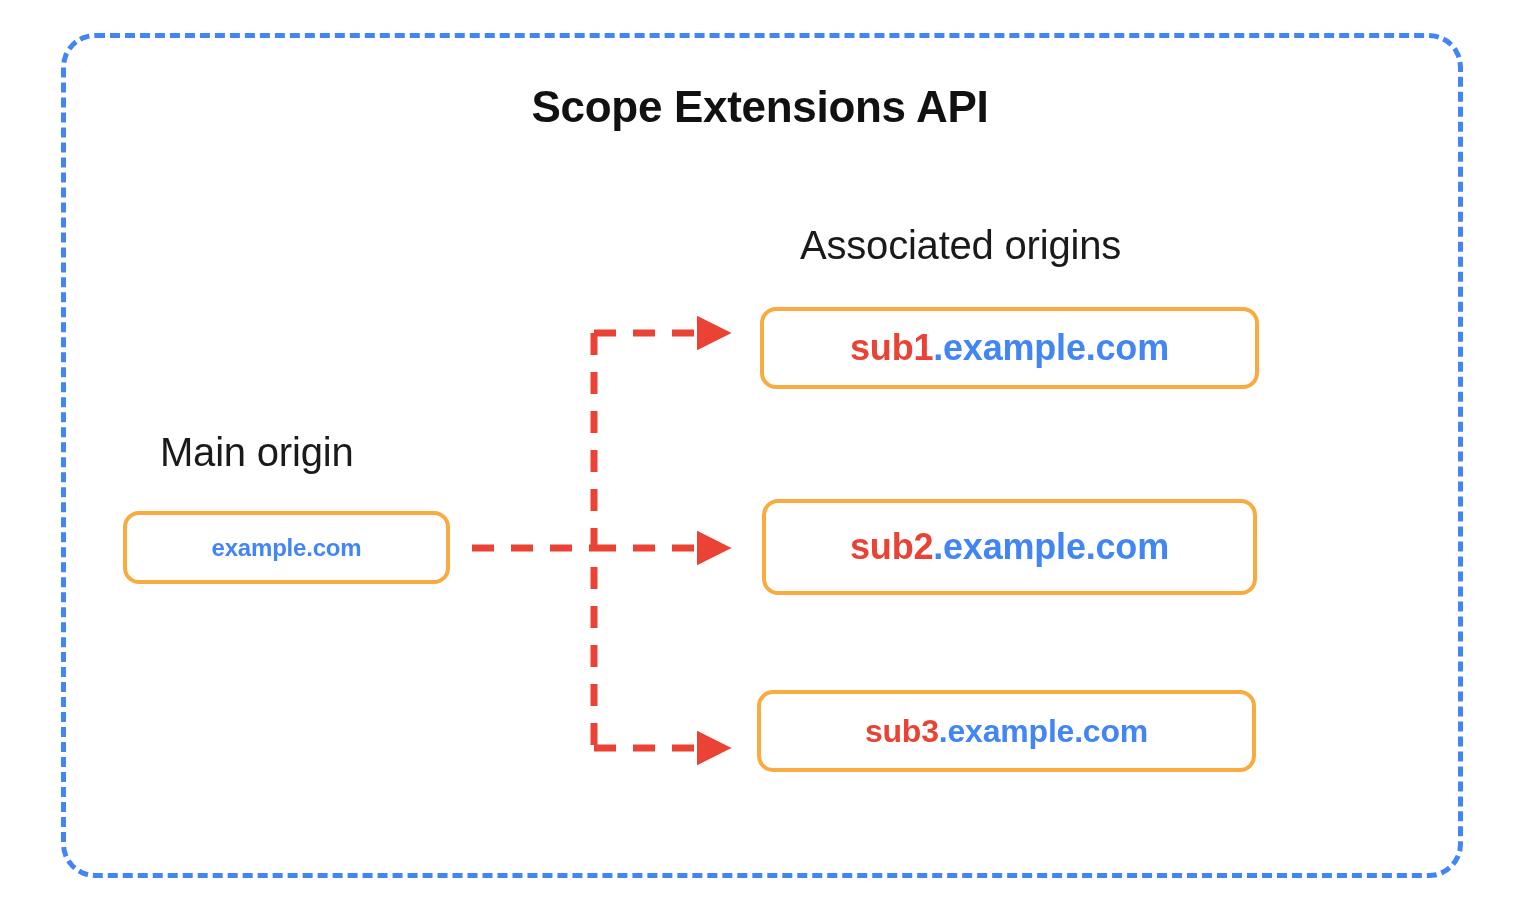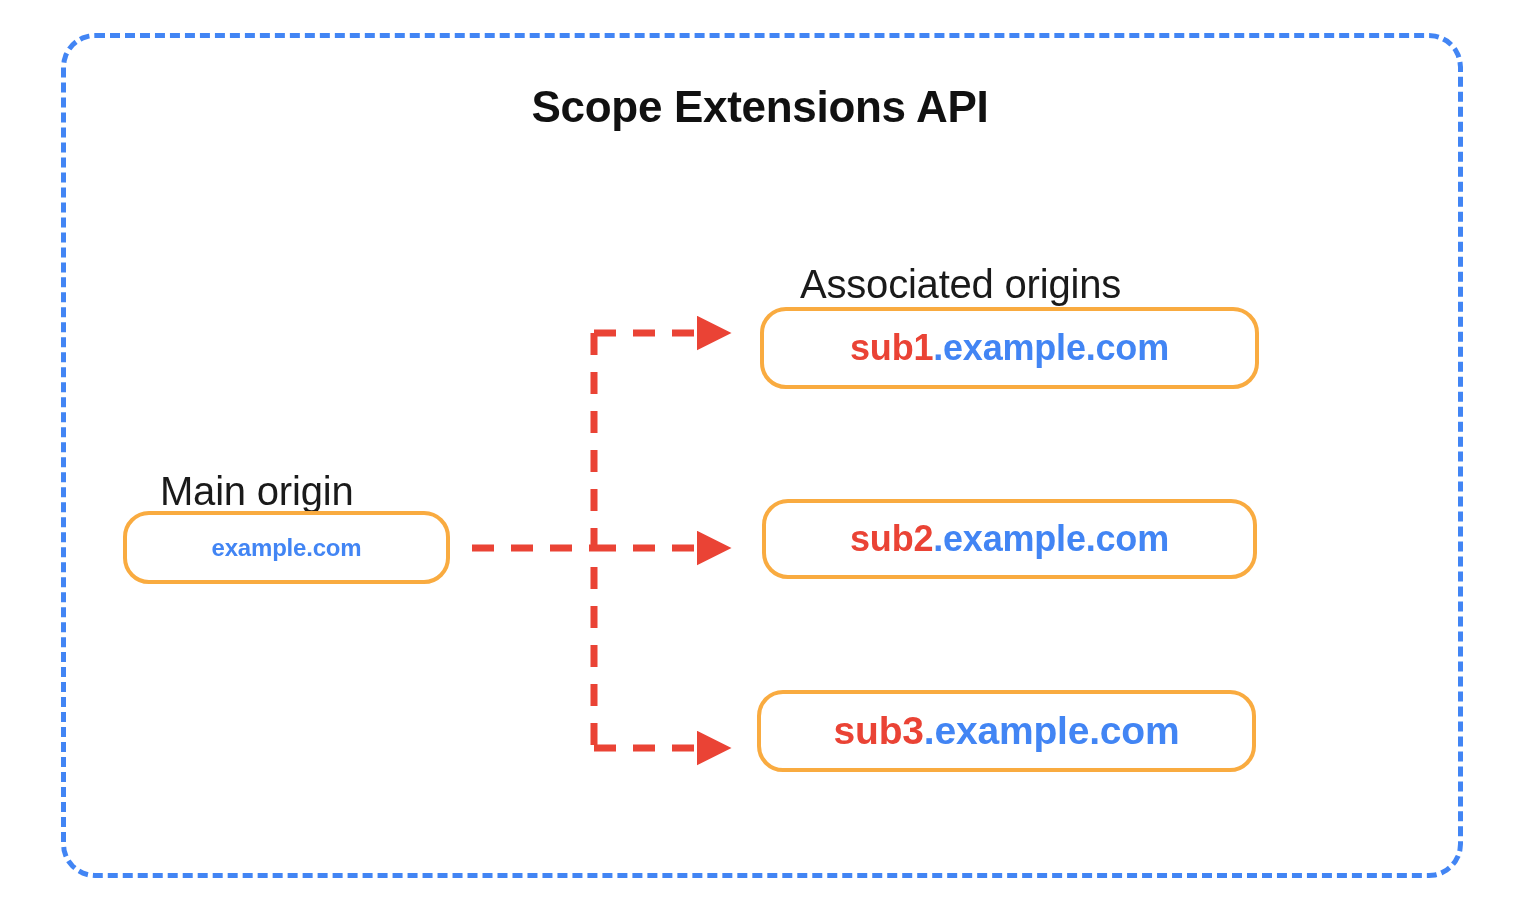--- a/index.html
+++ b/index.html
@@ -46,37 +46,36 @@
   }
 
   
   .section-label {
     position: absolute;
     font-size: 40px;
     font-weight: 400;
     color: #1a1a1a;
     white-space: nowrap;
     letter-spacing: -0.2px;
-    margin-top: 39px;
   }
   .label-main-origin {
     left: 160px;
     top: 430px;
   }
   .label-associated {
     left: 800px;
     top: 223px;
   }
 
   
   .origin-box {
     position: absolute;
     box-sizing: border-box;
     border: 4px solid #F9AB40;
-    border-radius: 26px;
+    border-radius: 16px;
     background: #ffffff;
     display: flex;
     align-items: center;
     justify-content: center;
     white-space: nowrap;
   }
   .origin-text {
     font-weight: 700;
     letter-spacing: -0.2px;
   }
@@ -96,31 +95,31 @@
     top: 307px;
     width: 499px;
     height: 82px;
   }
   .box-sub1 .origin-text { font-size: 36px; }
 
   .box-sub2 {
     left: 762px;
     top: 499px;
     width: 495px;
-    height: 80px;
+    height: 96px;
   }
   .box-sub2 .origin-text { font-size: 36px; }
 
   .box-sub3 {
     left: 757px;
     top: 690px;
     width: 499px;
     height: 82px;
   }
-  .box-sub3 .origin-text { font-size: 39px; }
+  .box-sub3 .origin-text { font-size: 32px; }
 
   
   .connectors {
     position: absolute;
     left: 0;
     top: 0;
     width: 1520px;
     height: 914px;
     pointer-events: none;
   }

